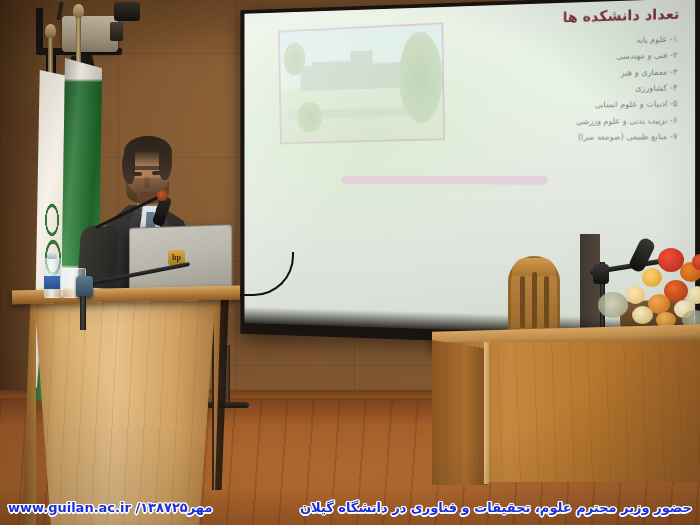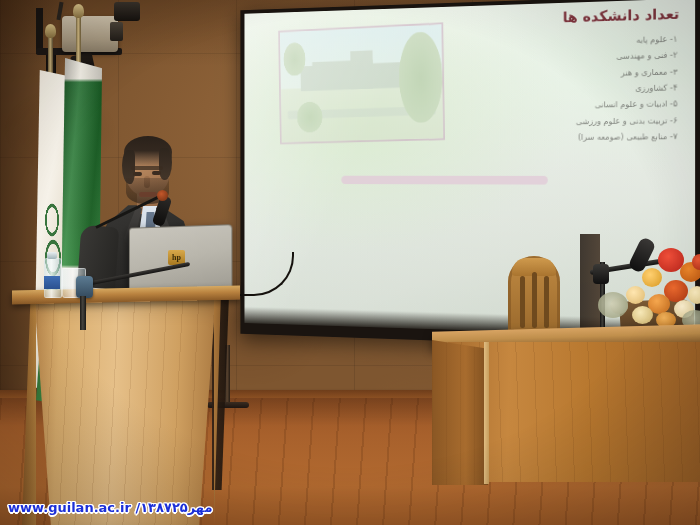--- a/index.html
+++ b/index.html
@@ -603,15 +603,16 @@
   <div class="mic-boom"></div>
   <div class="mic-joint"></div>
   <div class="mic-stem"></div>
 
   <div class="cbl1"></div>
   <div class="cbl2"></div>
   <div class="cbl3"></div>
 
   <div class="vignette"></div>
 
+  <div class="caption caption-right">حضور وزیر محترم علوم، تحقیقات و فناوری در دانشگاه گیلان</div>
   <div class="caption caption-left">www.guilan.ac.ir /۱۳۸۷مهر۲۵</div>
 
 </div>
 
 </body></html>

